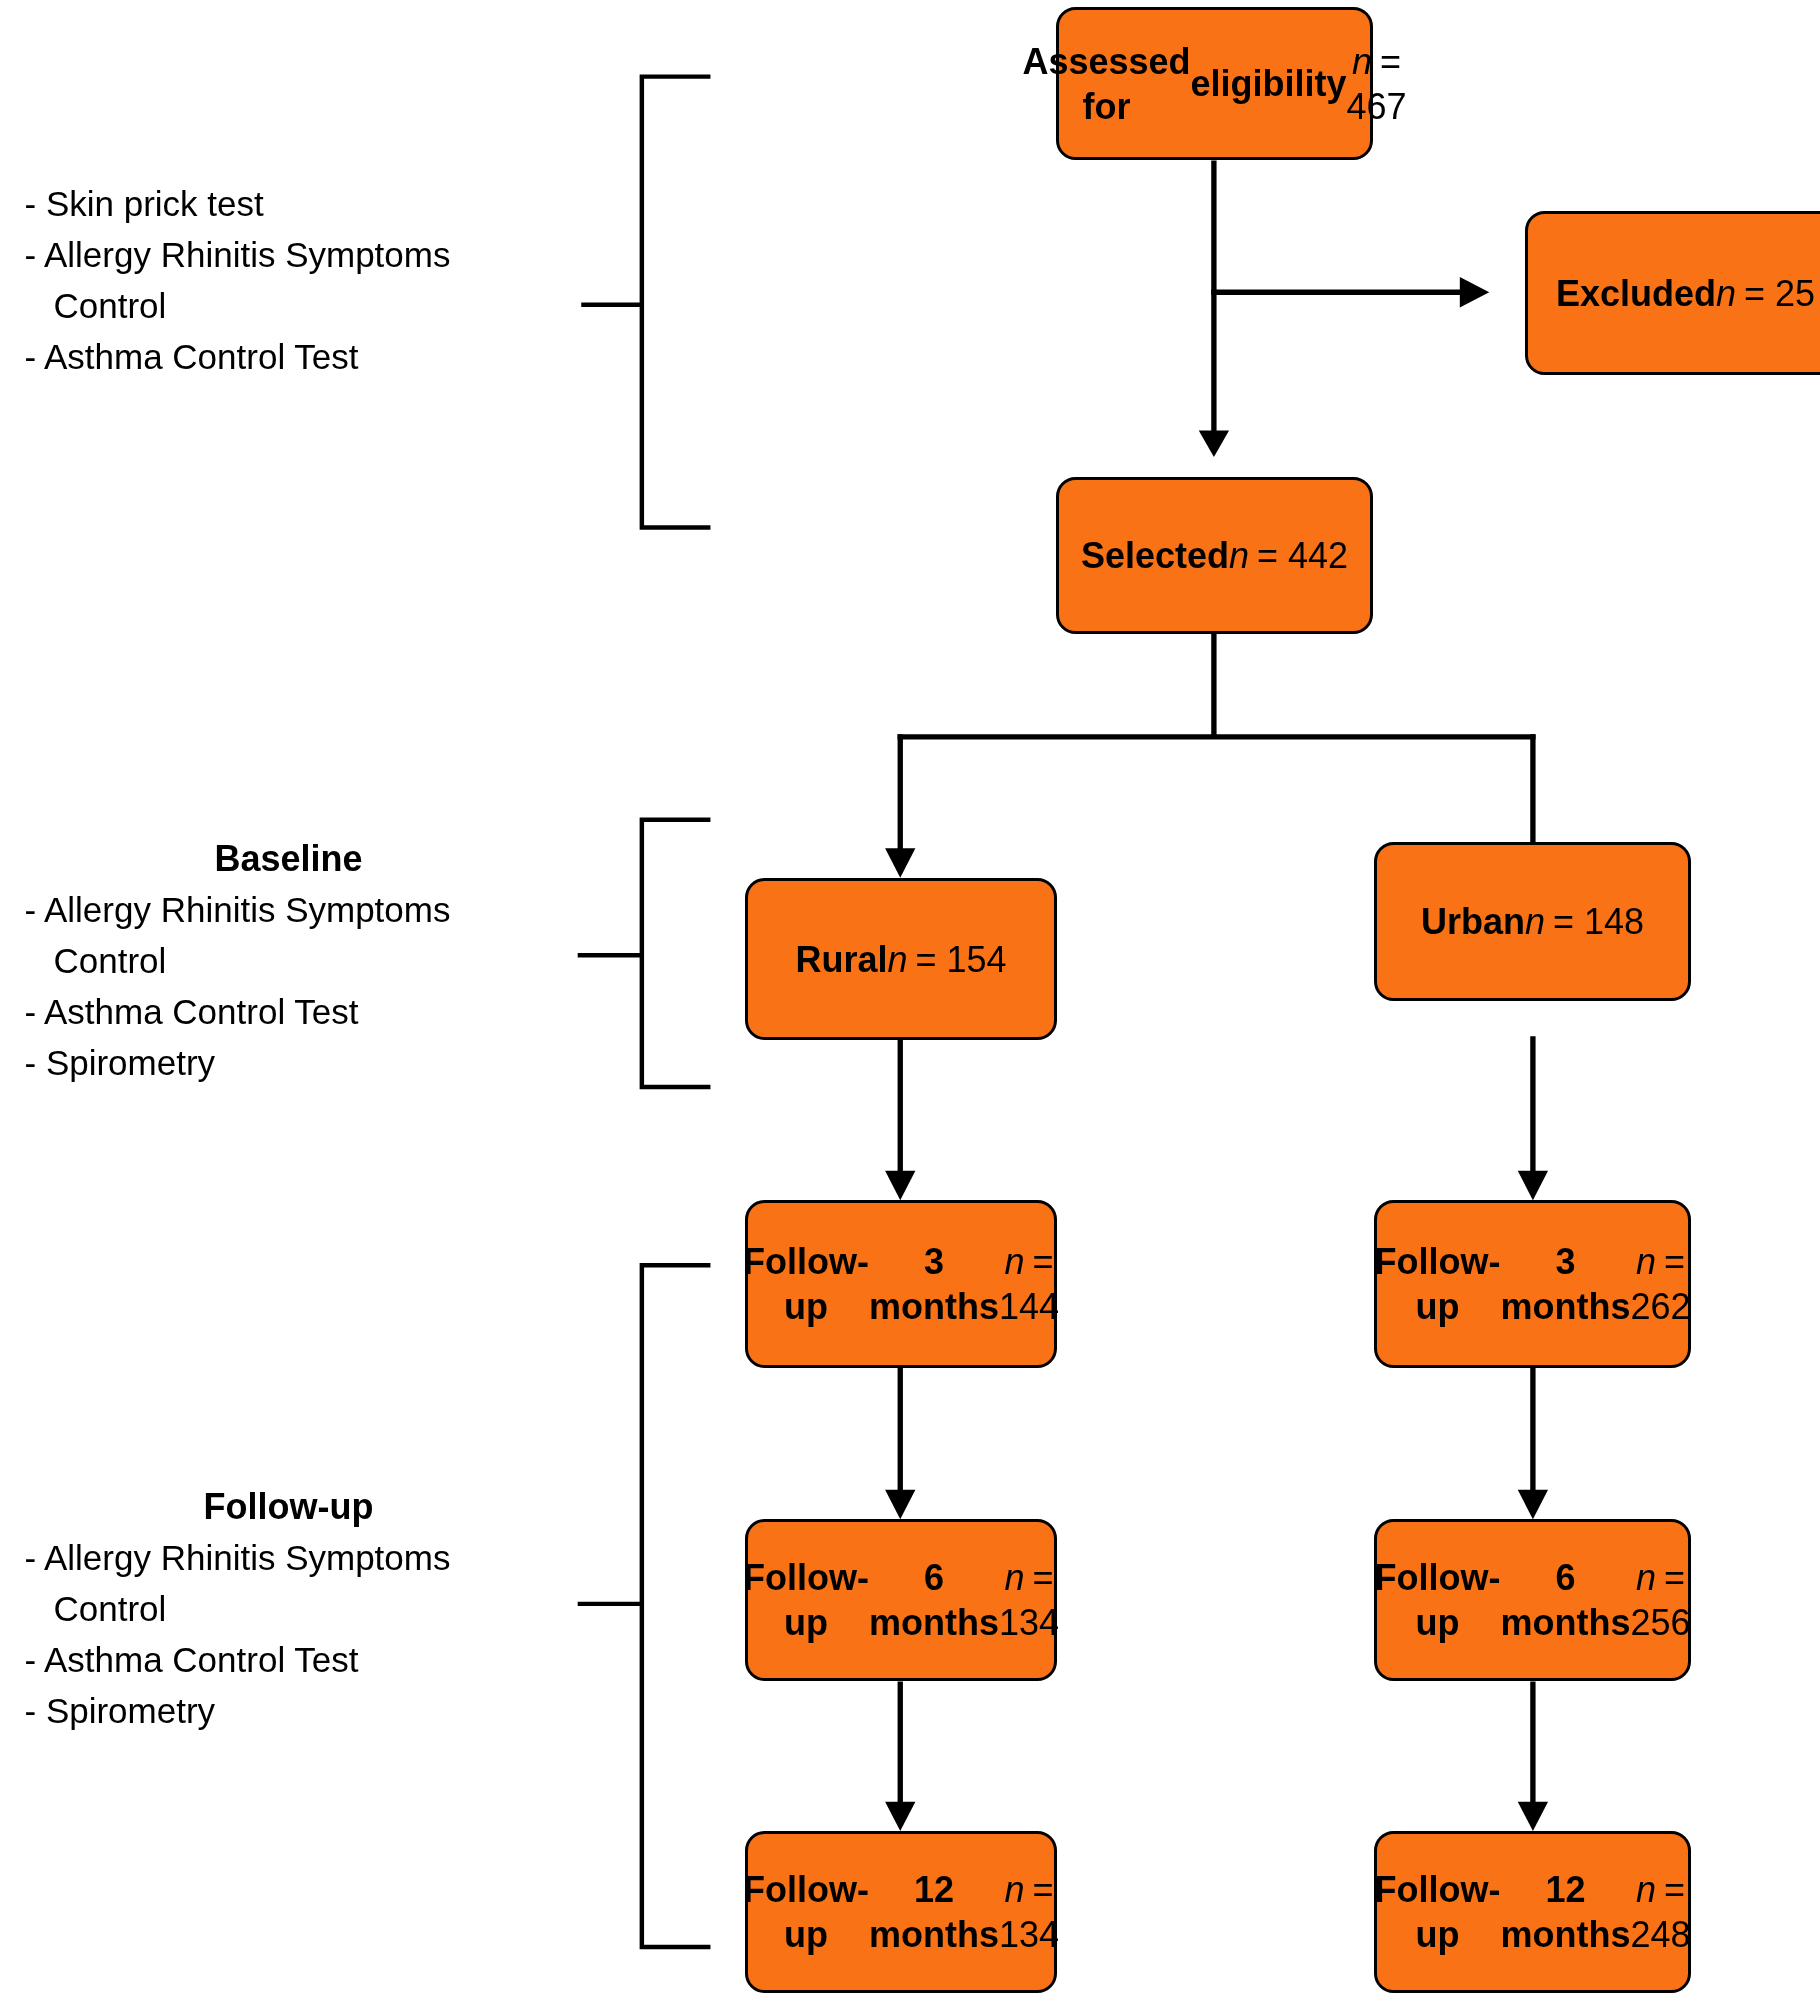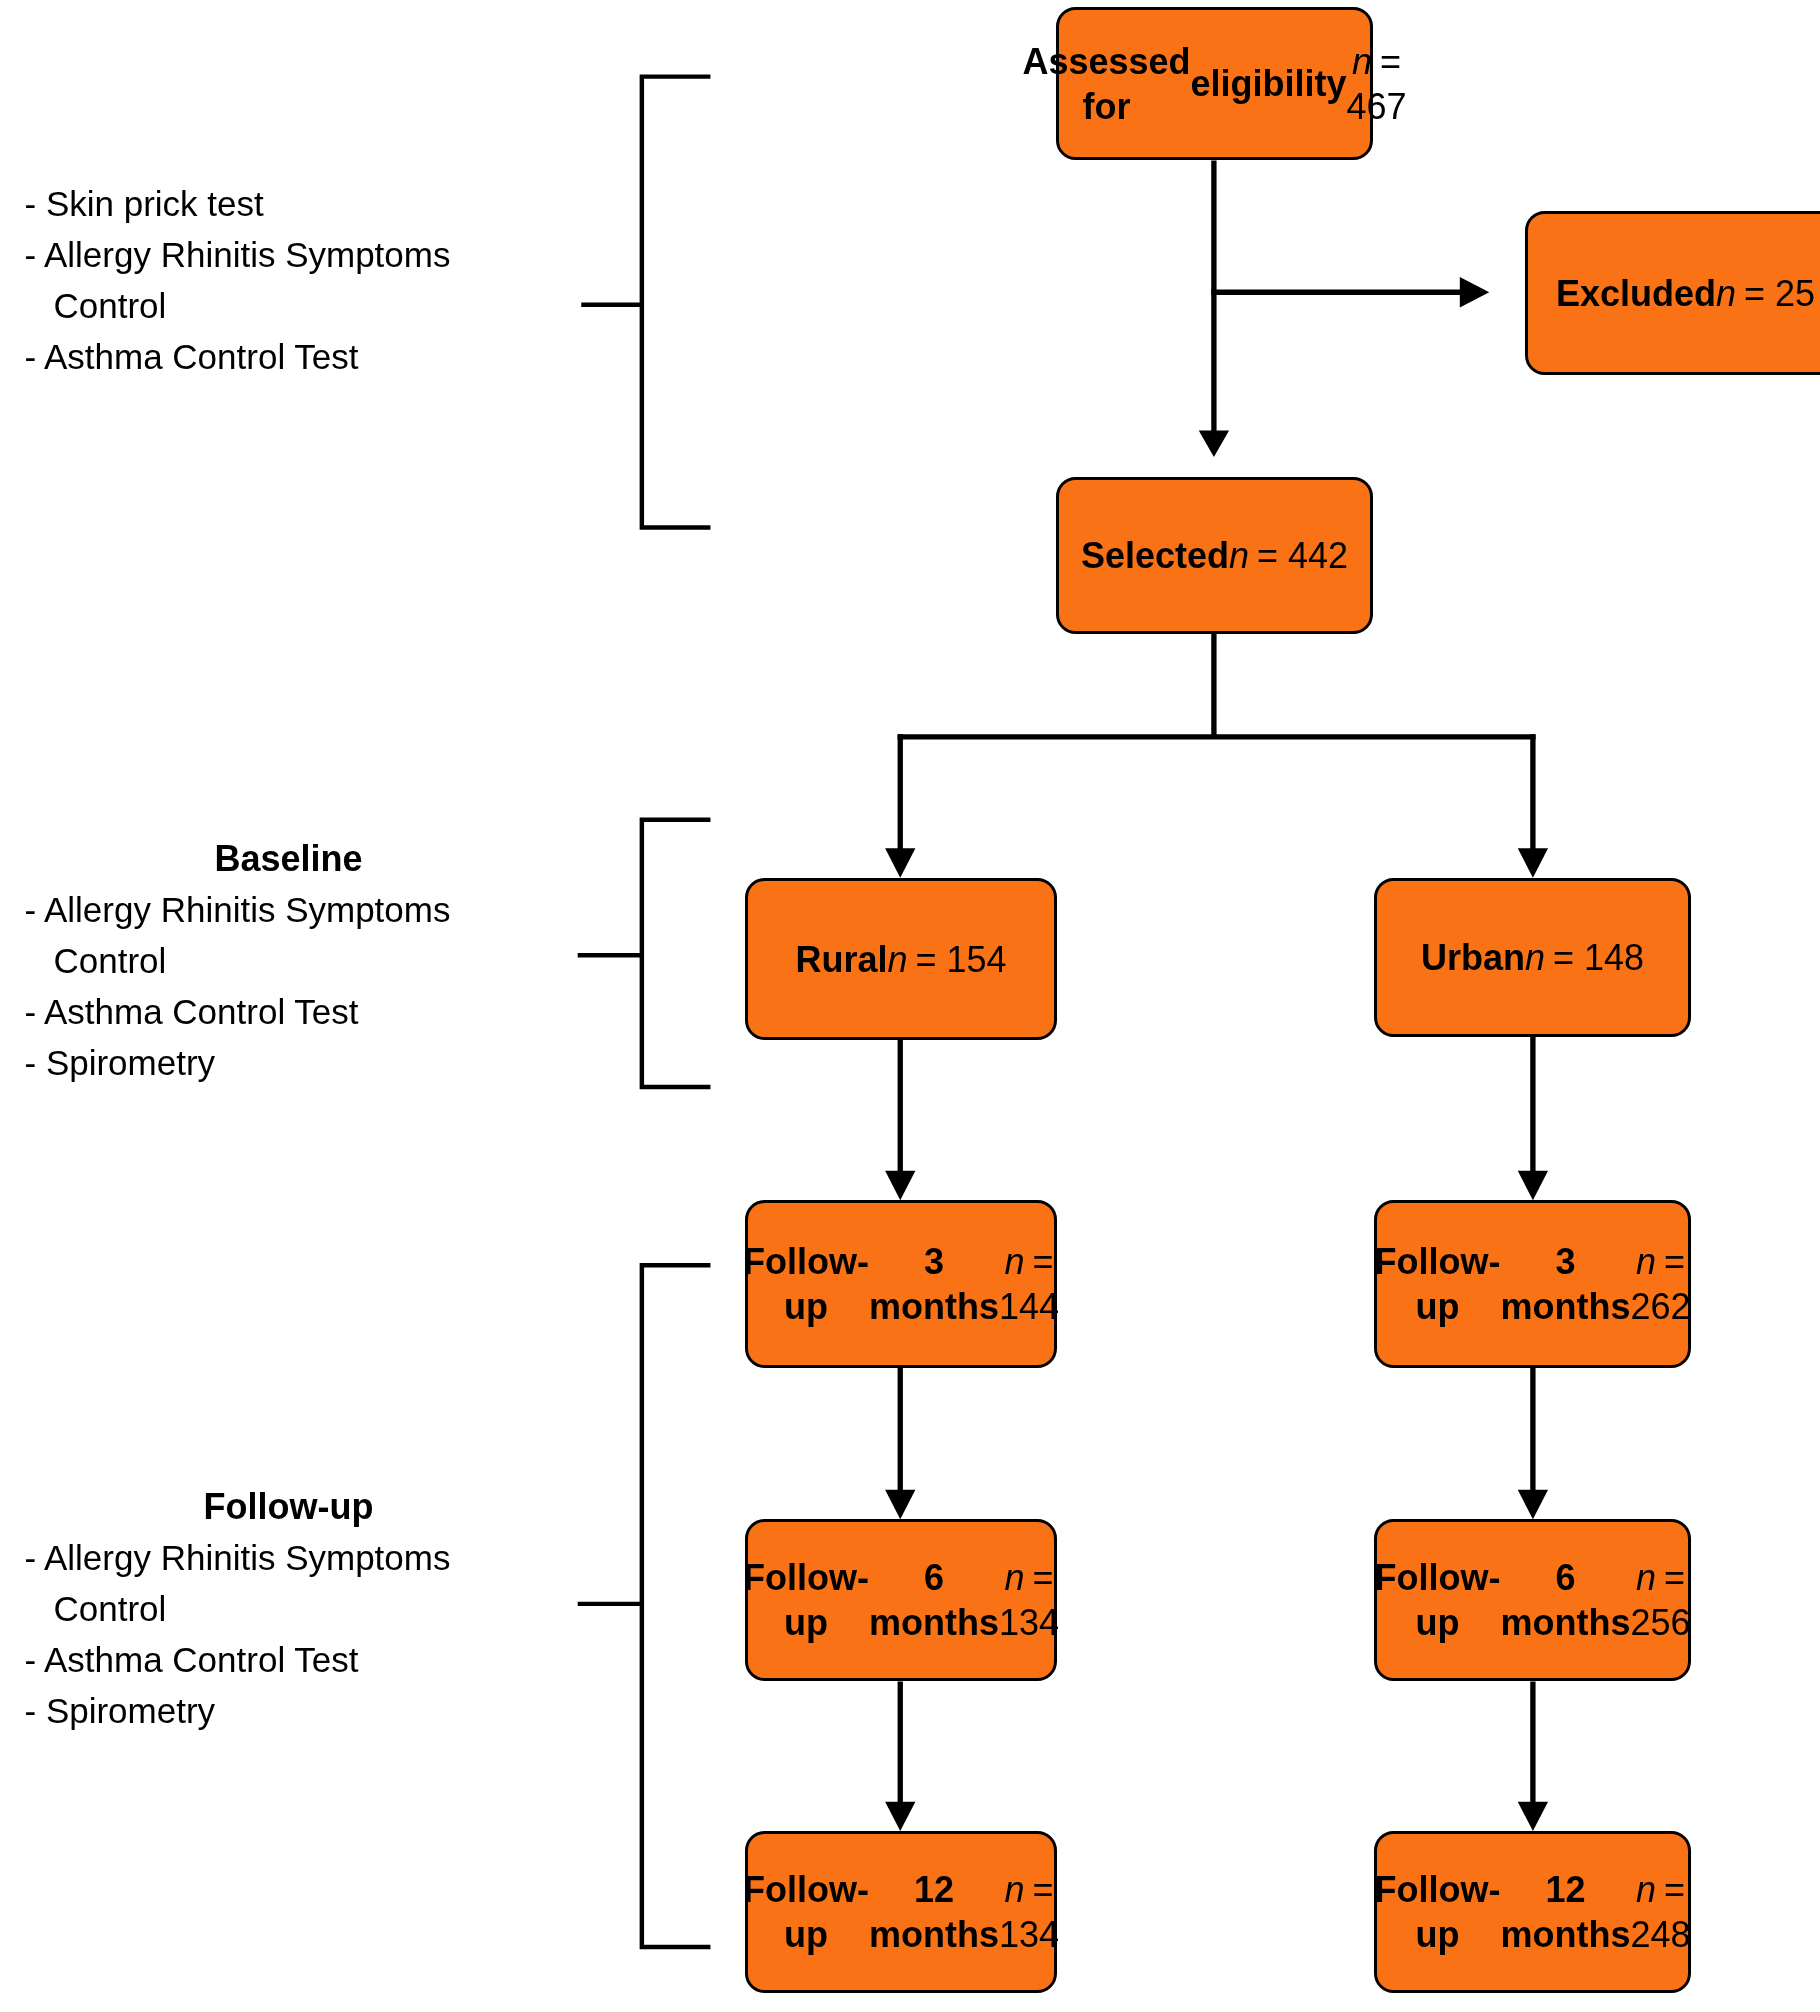--- a/index.html
+++ b/index.html
@@ -170,21 +170,21 @@
   <div class="box" style="left:1056px; top:477px; width:317px; height:157px;">
     <div class="box-title">Selected</div>
     <div class="box-n"><span class="it">n</span><span class="cnt">= 442</span></div>
   </div>
 
   <div class="box" style="left:745px; top:878px; width:312px; height:162px;">
     <div class="box-title">Rural</div>
     <div class="box-n"><span class="it">n</span><span class="cnt">= 154</span></div>
   </div>
 
-  <div class="box" style="left:1374px; top:878px; width:317px; height:159px;">
+  <div class="box" style="left:1374px; top:842px; width:317px; height:159px;">
     <div class="box-title">Urban</div>
     <div class="box-n"><span class="it">n</span><span class="cnt">= 148</span></div>
   </div>
 
   <div class="box" style="left:745px; top:1200px; width:312px; height:168px;">
     <div class="box-title">Follow-up</div>
     <div class="box-title">3 months</div>
     <div class="box-n"><span class="it">n</span><span class="cnt">= 144</span></div>
   </div>
 

